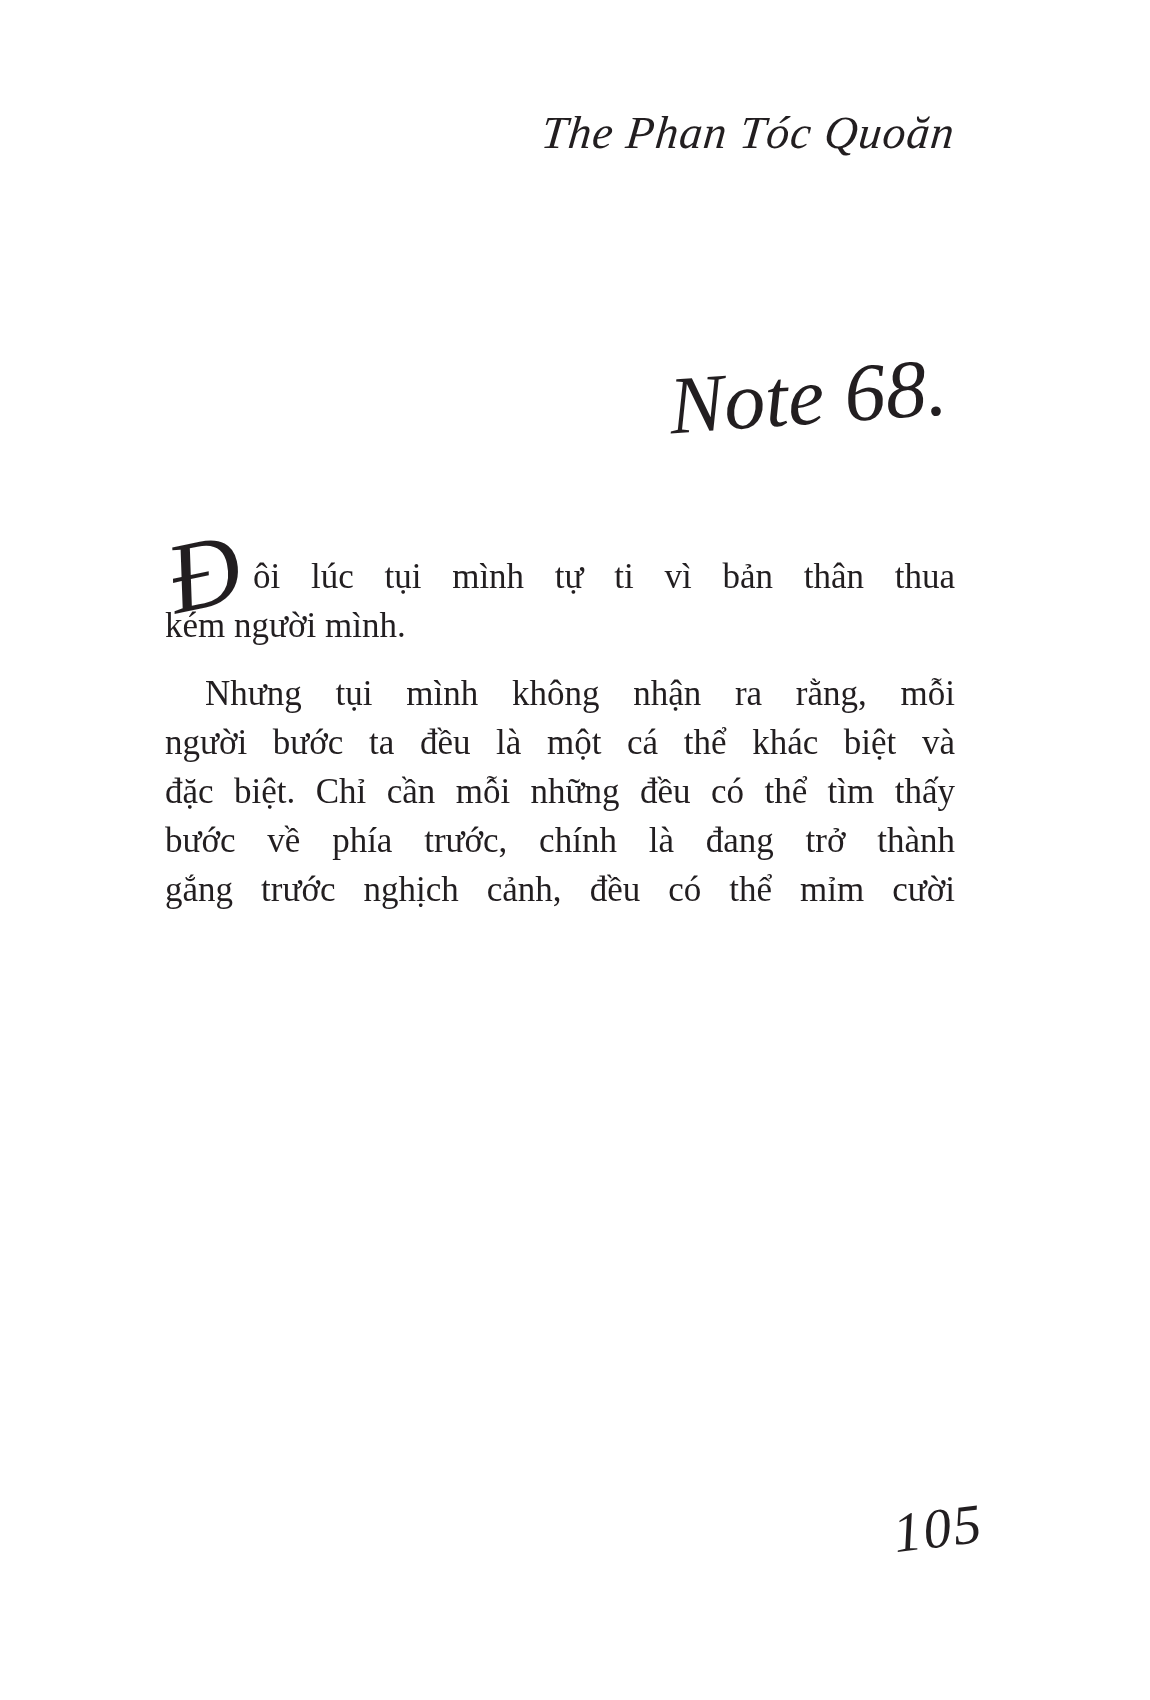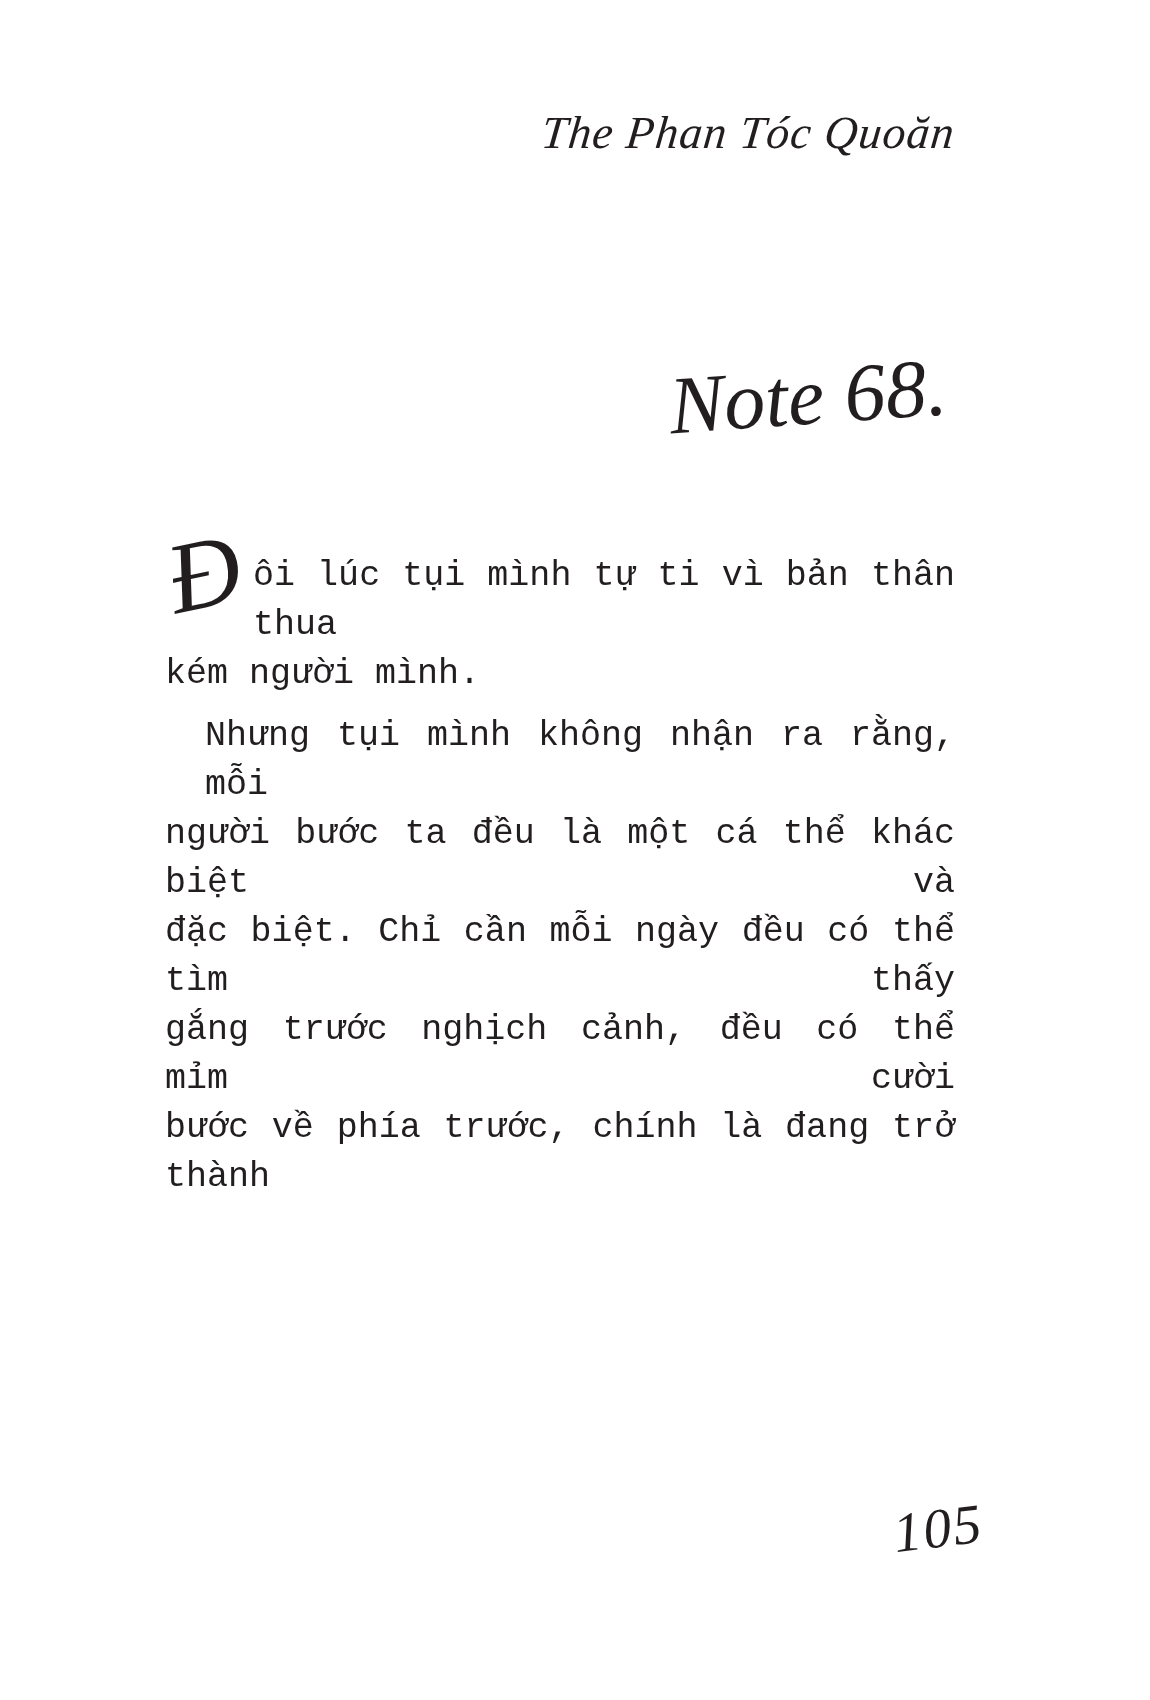--- a/index.html
+++ b/index.html
@@ -43,27 +43,26 @@
     position: absolute;
     left: 165px;
     top: 552px;
     width: 790px;
     font-size: 35px;
     line-height: 49px;
   }
   .line {
     text-align: justify;
     text-align-last: justify;
-    font-family: Liberation Mono, monospace;
   }
   .line.last-line {
     text-align-last: auto;
   }
   .p1-l1 { padding-left: 88px; }
-  .para-2 { margin-top: 13px; }
+  .para-2 { margin-top: 19px; }
   .p2-l1 { padding-left: 40px; }
   
   .drop-cap {
     position: absolute;
     left: 168px;
     top: 524px;
     font-size: 100px;
     line-height: 1;
     font-style: italic;
     transform: rotate(-12deg);
@@ -93,21 +92,21 @@
   <div class="drop-cap">Đ</div>
 
   <div class="body-text">
     <div class="para para-1">
       <div class="line p1-l1">ôi lúc tụi mình tự ti vì bản thân thua</div>
       <div class="line last-line">kém người mình.</div>
     </div>
     <div class="para para-2">
       <div class="line p2-l1">Nhưng tụi mình không nhận ra rằng, mỗi</div>
       <div class="line">người bước ta đều là một cá thể khác biệt và</div>
-      <div class="line">đặc biệt. Chỉ cần mỗi ngày đều có thể tìm thấy</div>
+      <div class="line">đặc biệt. Chỉ cần mỗi những đều có thể tìm thấy</div>
+      <div class="line">bước về phía trước, chính là đang trở thành</div>
       <div class="line">gắng trước nghịch cảnh, đều có thể mỉm cười</div>
-      <div class="line">bước về phía trước, chính là đang trở thành</div>
     </div>
   </div>
 
   <div class="page-number">105</div>
 
 </div>
 
 </body></html>

